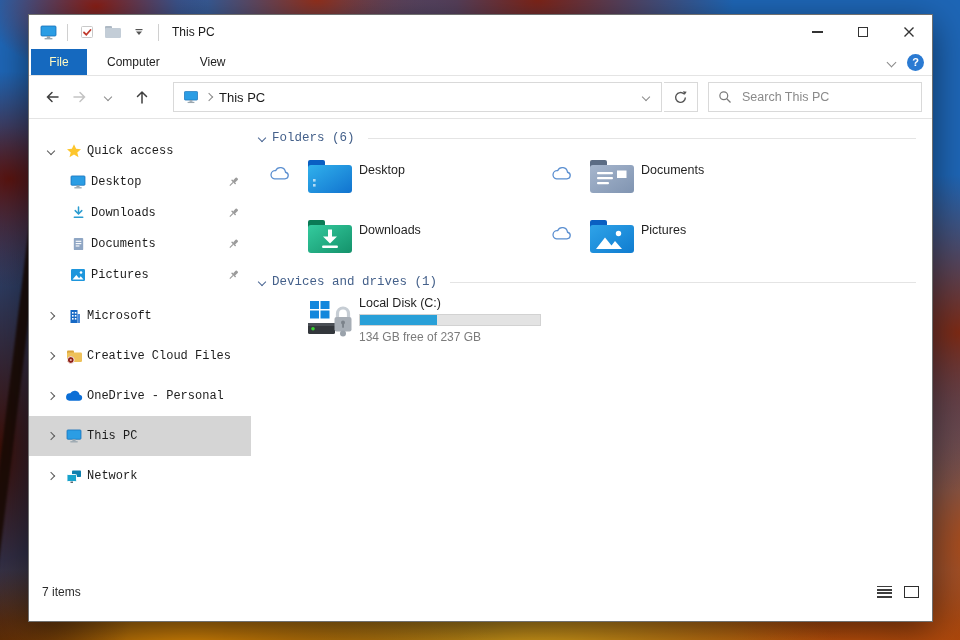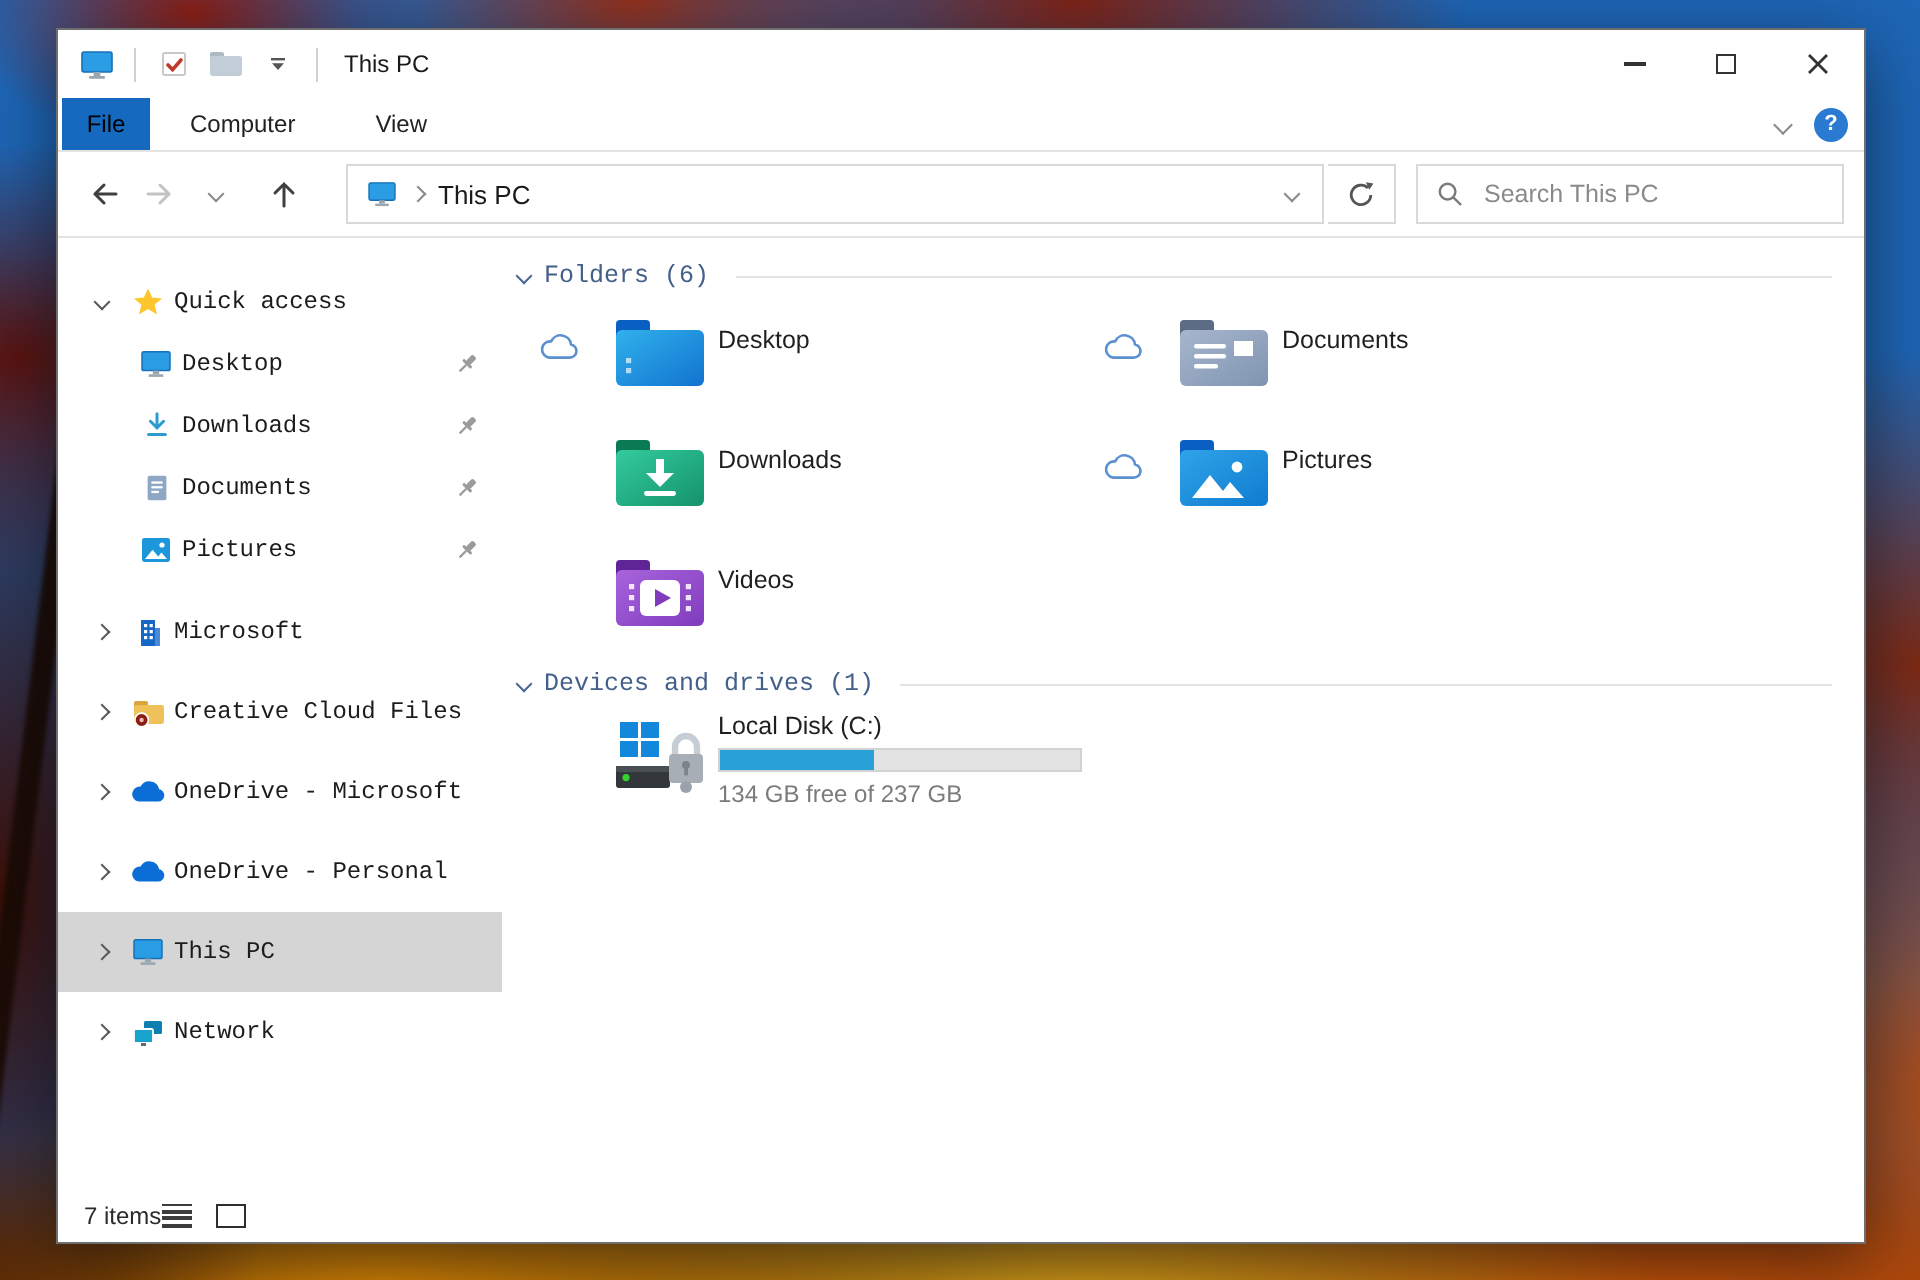--- a/index.html
+++ b/index.html
@@ -33,21 +33,21 @@
   .qat-btn{display:flex;align-items:center;justify-content:center;width:20px;height:20px;}
   .win-title{font-size:12px;color:#1a1a1a;margin-left:4px;}
   .win-controls{position:absolute;right:0;top:0;height:34px;display:flex;}
   .wc{width:46px;height:34px;display:flex;align-items:center;justify-content:center;}
   .glyph-min{width:11px;height:1.4px;background:#333;}
   .glyph-max{width:10px;height:10px;border:1.3px solid #333;box-sizing:border-box;}
 
   
   .ribbon-tabs{height:26px;display:flex;align-items:stretch;border-bottom:1px solid #e4e4e4;position:relative;}
   .rtab{font-size:12px;display:flex;align-items:center;justify-content:center;color:#222;}
-  .rtab.file{background:#1569bf;color:#000000;width:44px;margin-left:2px;}
+  .rtab.file{background:#1569bf;color:#fef9c3;width:56px;margin-left:2px;}
   .rtab.plain{padding:0 20px;}
   .ribbon-right{position:absolute;right:8px;top:0;height:26px;display:flex;align-items:center;gap:12px;}
   .help-circle{width:17px;height:17px;border-radius:50%;background:#2a7ad2;color:#fff;
     font-size:11px;font-weight:bold;display:flex;align-items:center;justify-content:center;}
 
   
   .chv{display:inline-block;width:7px;height:7px;border-right:1.5px solid #5a5a5a;
     border-bottom:1.5px solid #5a5a5a;box-sizing:border-box;}
   .chv.down{transform:rotate(45deg);}
   .chv.right{transform:rotate(-45deg);}
@@ -98,22 +98,22 @@
   .tile .flabel{position:absolute;left:90px;top:10px;font-size:12.5px;color:#1f1f1f;white-space:nowrap;}
   .drive-tile{position:relative;margin-left:10px;margin-top:4px;height:62px;}
   .drive-tile .ficon{position:absolute;left:37px;top:2px;}
   .drive-info{position:absolute;left:90px;top:1px;}
   .drive-label{font-size:12.5px;color:#1f1f1f;}
   .drive-bar{width:182px;height:12px;background:#e3e3e3;margin-top:4px;border:1px solid #d2d2d2;box-sizing:border-box;}
   .drive-fill{height:100%;background:#29a0d8;}
   .drive-cap{font-size:12px;color:#7b7b7b;margin-top:4px;}
 
   
-  .statusbar{position:absolute;left:0;right:0;bottom:0;height:27px;display:flex;align-items:center;
-    padding:0 13px;box-sizing:border-box;}
+  .statusbar{position:absolute;left:0;right:0;bottom:16px;height:27px;display:flex;align-items:center;
+    justify-content:space-between;padding:0 13px;box-sizing:border-box;}
   .status-text{font-size:12px;color:#2b2b2b;}
   .view-toggles{display:flex;align-items:center;gap:12px;}
   .vt-lines{width:15px;height:12px;display:flex;flex-direction:column;justify-content:space-between;}
   .vt-lines span{display:block;height:1.6px;background:#3d3d3d;}
   .vt-thumb{width:15px;height:12px;border:1.8px solid #2e2e2e;box-sizing:border-box;}
   svg{display:block;}
 </style>
 </head>
 <body>
 
@@ -387,31 +387,20 @@
           <svg width="17" height="15" viewBox="0 0 17 15">
               <rect x="1" y="1.5" width="7" height="4" rx="1" fill="#d9a43c"></rect>
               <rect x="1" y="3.5" width="15" height="9.5" rx="1.2" fill="#eec15a"></rect>
               <circle cx="4.8" cy="11" r="3.4" fill="#8e1c14" stroke="#fff" stroke-width=".9"></circle>
               <circle cx="4.8" cy="11" r="1.1" fill="#e9b9b2"></circle>
             </svg>
         </span>
         <span class="slabel">Creative Cloud Files</span>
       </div>
 
-      <div class="srow r40">
-        <span class="chvbox">
-            <span class="chv small right"></span>
-          </span>
-        <span class="sicon">
-          <svg width="18" height="12" viewBox="0 0 18 12">
-              <path d="M4.4 10.8 h9.6 a3.1 3.1 0 0 0 .6-6.15 A5 5 0 0 0 5.3 3.3 A3.7 3.7 0 0 0 4.4 10.8 z" fill="#0b6ed6"></path>
-            </svg>
-        </span>
-        <span class="slabel">OneDrive - Microsoft</span>
-      </div>
 
       <div class="srow r40">
         <span class="chvbox">
             <span class="chv small right"></span>
           </span>
         <span class="sicon">
           <svg width="18" height="12" viewBox="0 0 18 12">
               <path d="M4.4 10.8 h9.6 a3.1 3.1 0 0 0 .6-6.15 A5 5 0 0 0 5.3 3.3 A3.7 3.7 0 0 0 4.4 10.8 z" fill="#0b6ed6"></path>
             </svg>
         </span>
@@ -518,37 +507,20 @@
             <svg width="48" height="44" viewBox="0 0 48 44">
                 <rect x="2" y="6" width="17" height="10" rx="2" fill="#0a5fc2"></rect>
                 <rect x="2" y="11" width="44" height="28" rx="3" fill="url(#g-pics)"></rect>
                 <circle cx="30.5" cy="19.5" r="2.7" fill="#fff"></circle>
                 <path d="M8 35 l9-11.5 6.5 8 3.5-4.5 7 8 z" fill="#fff"></path>
               </svg>
           </span>
           <span class="flabel">Pictures</span>
         </div>
 
-        <div class="tile">
-          <span class="ficon">
-            <svg width="48" height="44" viewBox="0 0 48 44">
-                <rect x="2" y="6" width="17" height="10" rx="2" fill="#5f2596"></rect>
-                <rect x="2" y="11" width="44" height="28" rx="3" fill="url(#g-videos)"></rect>
-                <rect x="14" y="16" width="20" height="18" rx="3" fill="#fff"></rect>
-                <polygon points="21.5,20.5 29.5,25 21.5,29.5" fill="#7f3cbd"></polygon>
-                <rect x="8.5" y="18" width="2.6" height="2.6" fill="rgba(255,255,255,.85)"></rect>
-                <rect x="8.5" y="23.5" width="2.6" height="2.6" fill="rgba(255,255,255,.85)"></rect>
-                <rect x="8.5" y="29" width="2.6" height="2.6" fill="rgba(255,255,255,.85)"></rect>
-                <rect x="36.9" y="18" width="2.6" height="2.6" fill="rgba(255,255,255,.85)"></rect>
-                <rect x="36.9" y="23.5" width="2.6" height="2.6" fill="rgba(255,255,255,.85)"></rect>
-                <rect x="36.9" y="29" width="2.6" height="2.6" fill="rgba(255,255,255,.85)"></rect>
-              </svg>
-          </span>
-          <span class="flabel">Videos</span>
-        </div>
 
       </div>
 
       <div class="group-hdr">
         <span class="chv small down blue"></span>
         <span class="group-label">Devices and drives (1)</span>
         <span class="group-rule"></span>
       </div>
 
       <div class="drive-tile">

